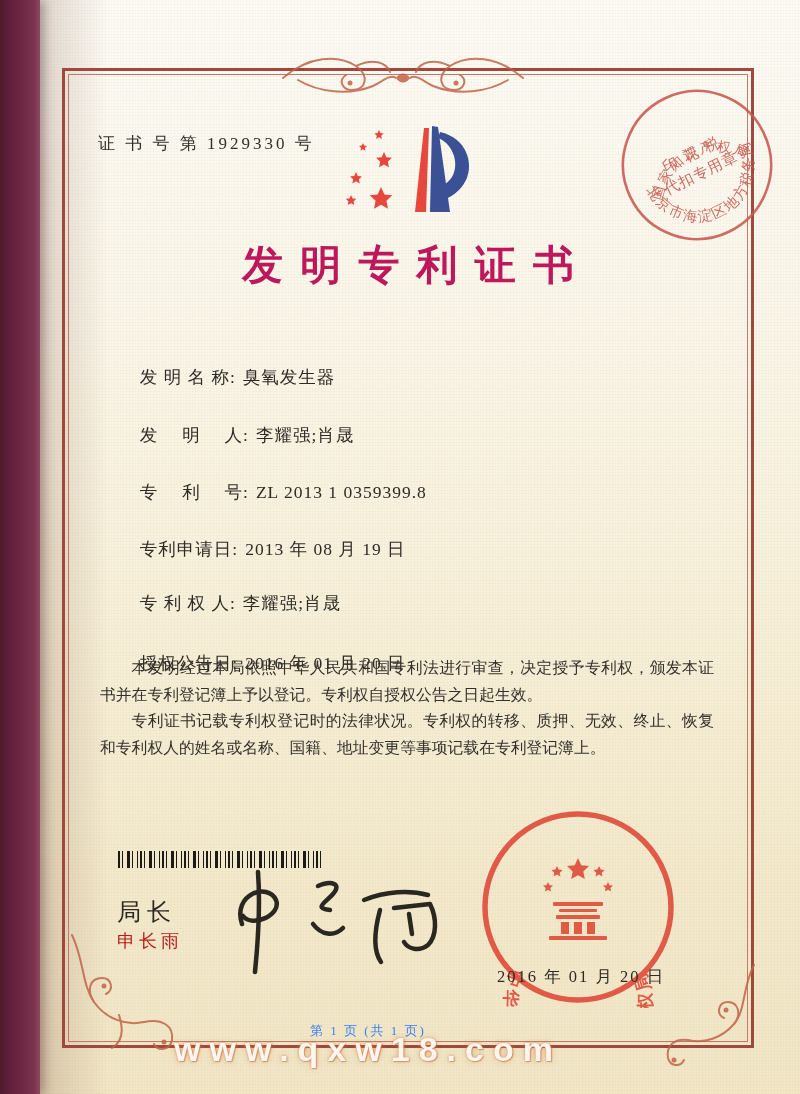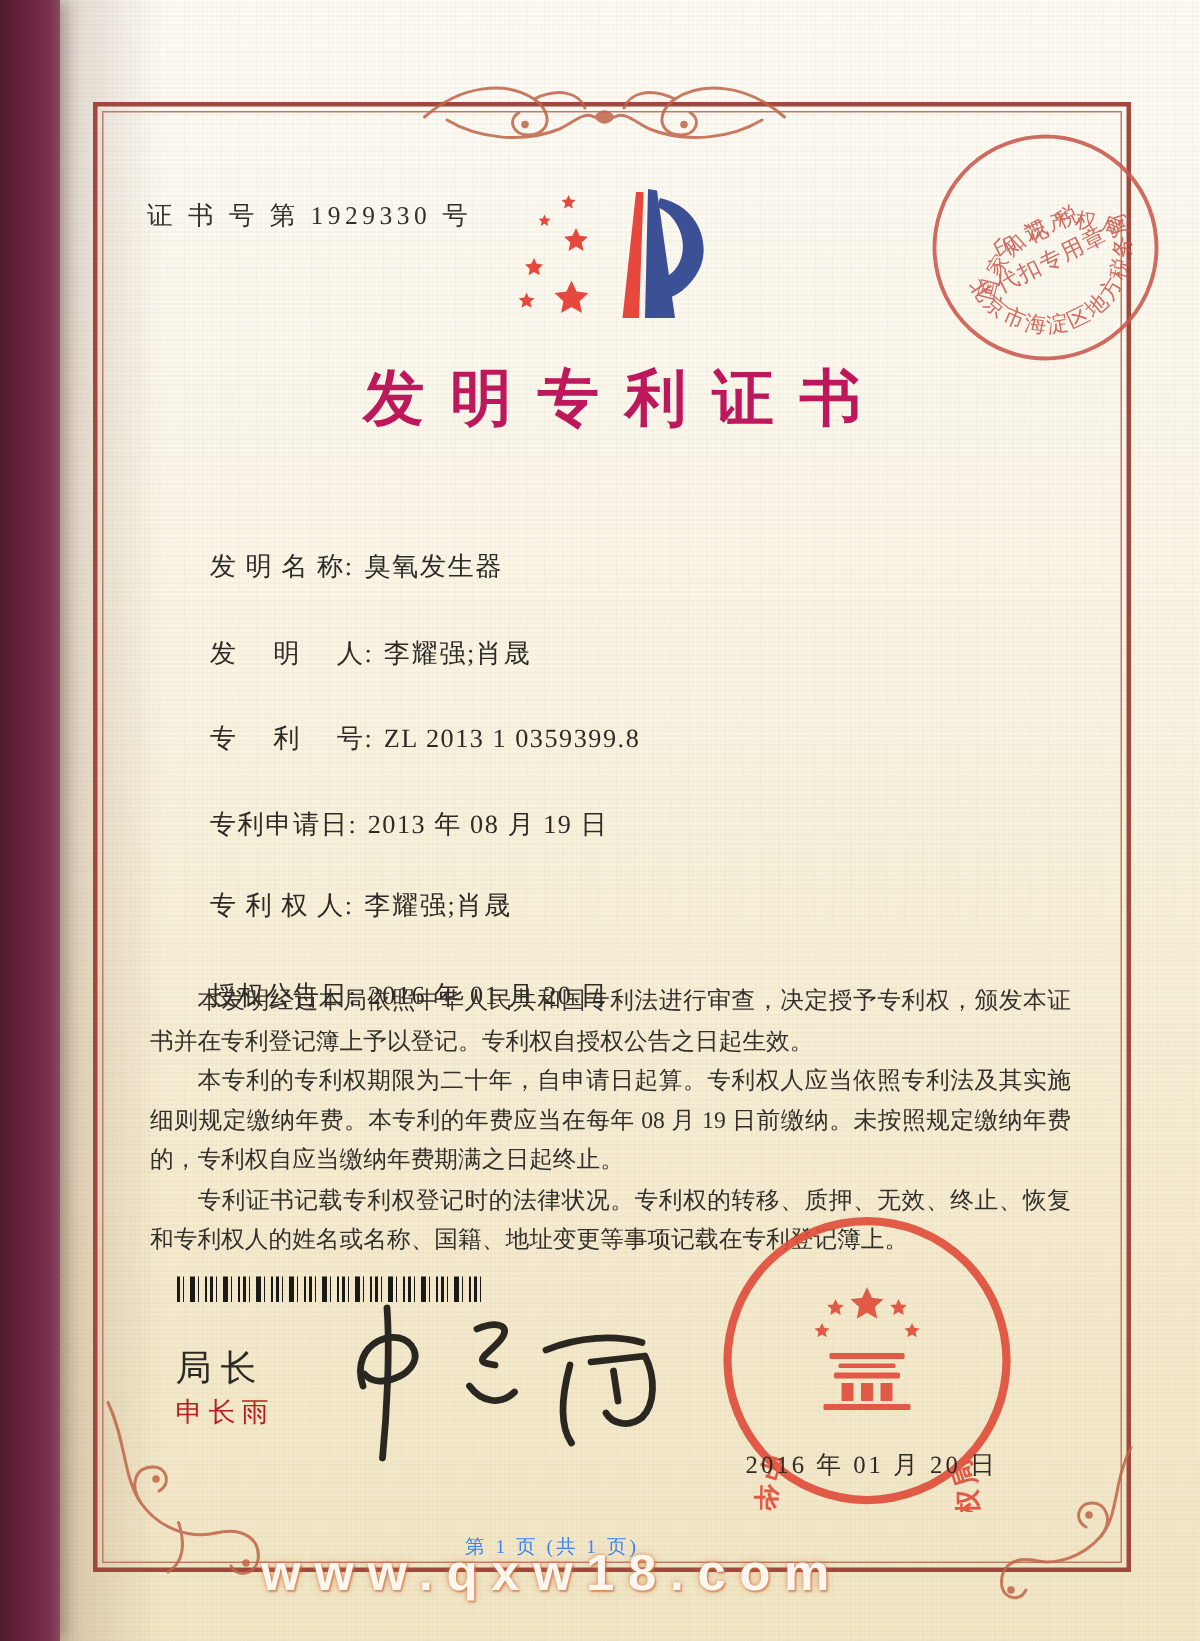--- a/index.html
+++ b/index.html
@@ -164,21 +164,20 @@
 </div>
 <div class="field-row" style="top:570px;">
   <span class="lab">专 利 权 人:</span><span class="val">李耀强;肖晟</span>
 </div>
 <div class="field-row" style="top:630px;">
   <span class="lab">授权公告日:</span><span class="val">2016 年 01 月 20 日</span>
 </div>
 
 <div class="body-text">
   <p>本发明经过本局依照中华人民共和国专利法进行审查，决定授予专利权，颁发本证书并在专利登记簿上予以登记。专利权自授权公告之日起生效。</p>
-  <p>本专利的专利权期限为二十年，自申请日起算。专利权人应当依照专利法及其实施细则规定缴纳年费。本专利的年费应当在每年 08 月 19 日前缴纳。未按照规定缴纳年费的，专利权自应当缴纳年费期满之日起终止。</p>
   <p>专利证书记载专利权登记时的法律状况。专利权的转移、质押、无效、终止、恢复和专利权人的姓名或名称、国籍、地址变更等事项记载在专利登记簿上。</p>
 </div>
 
 <div class="barcode"></div>
 
 <div class="director-title">局长</div>
 <div class="director-name">申长雨</div>
 
 <svg class="signature" width="245" height="118" viewBox="0 0 245 118">
   <g stroke="#2a2620" stroke-width="4.5" fill="none" stroke-linecap="round" stroke-linejoin="round">

